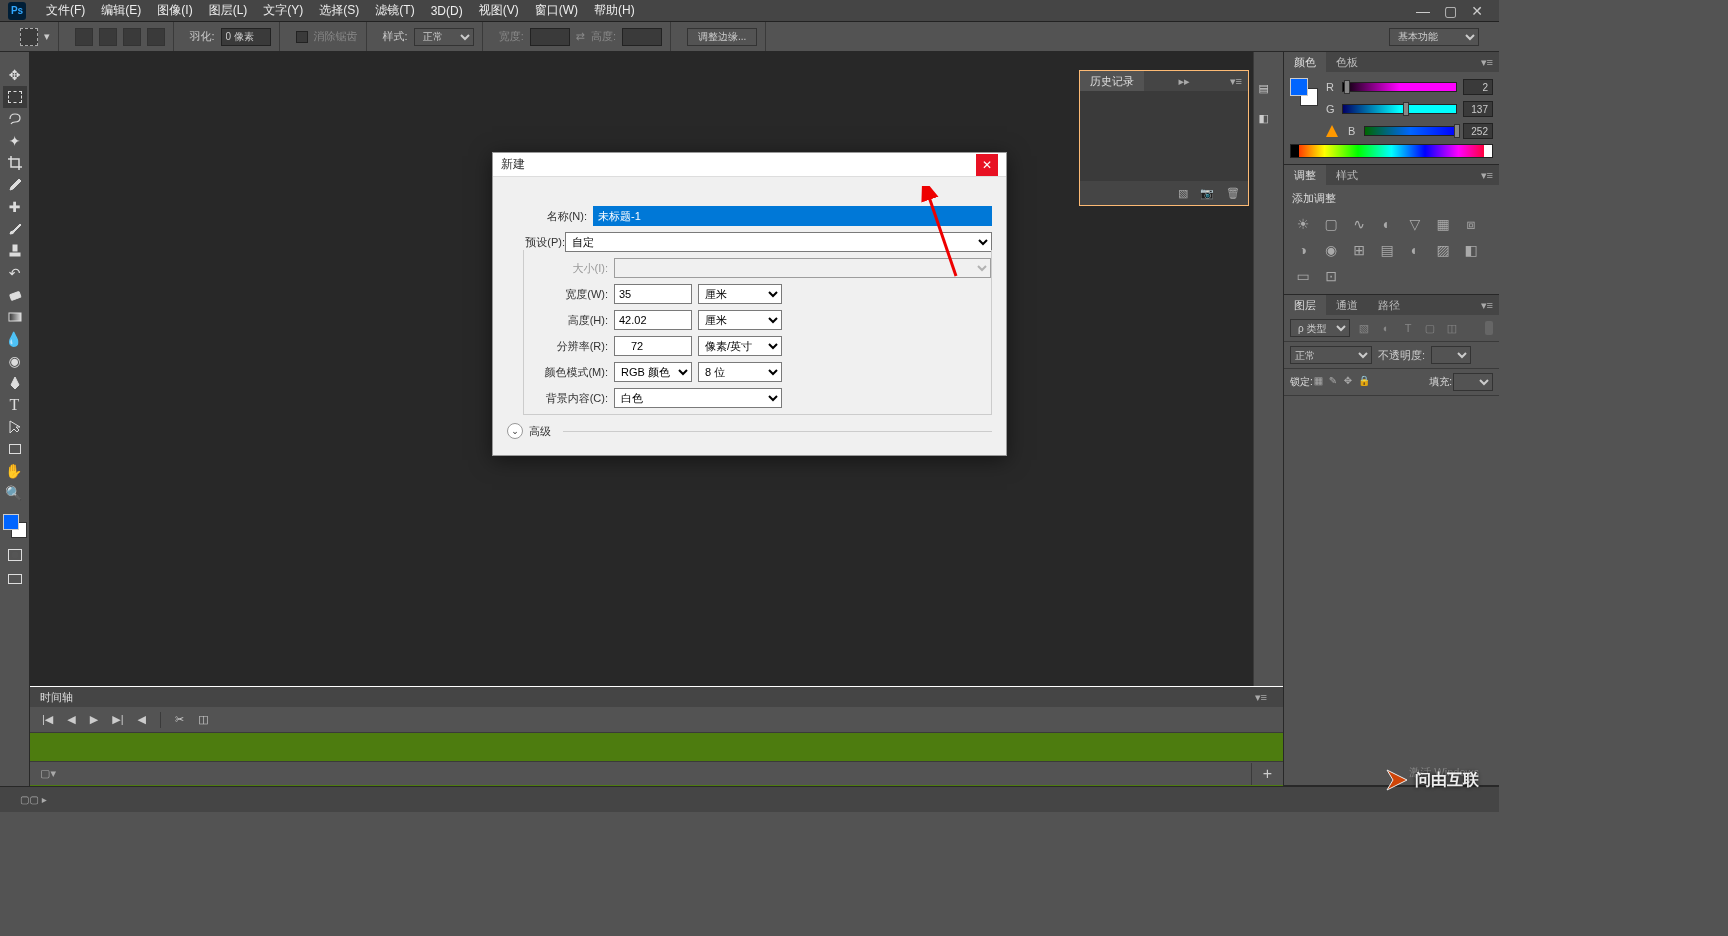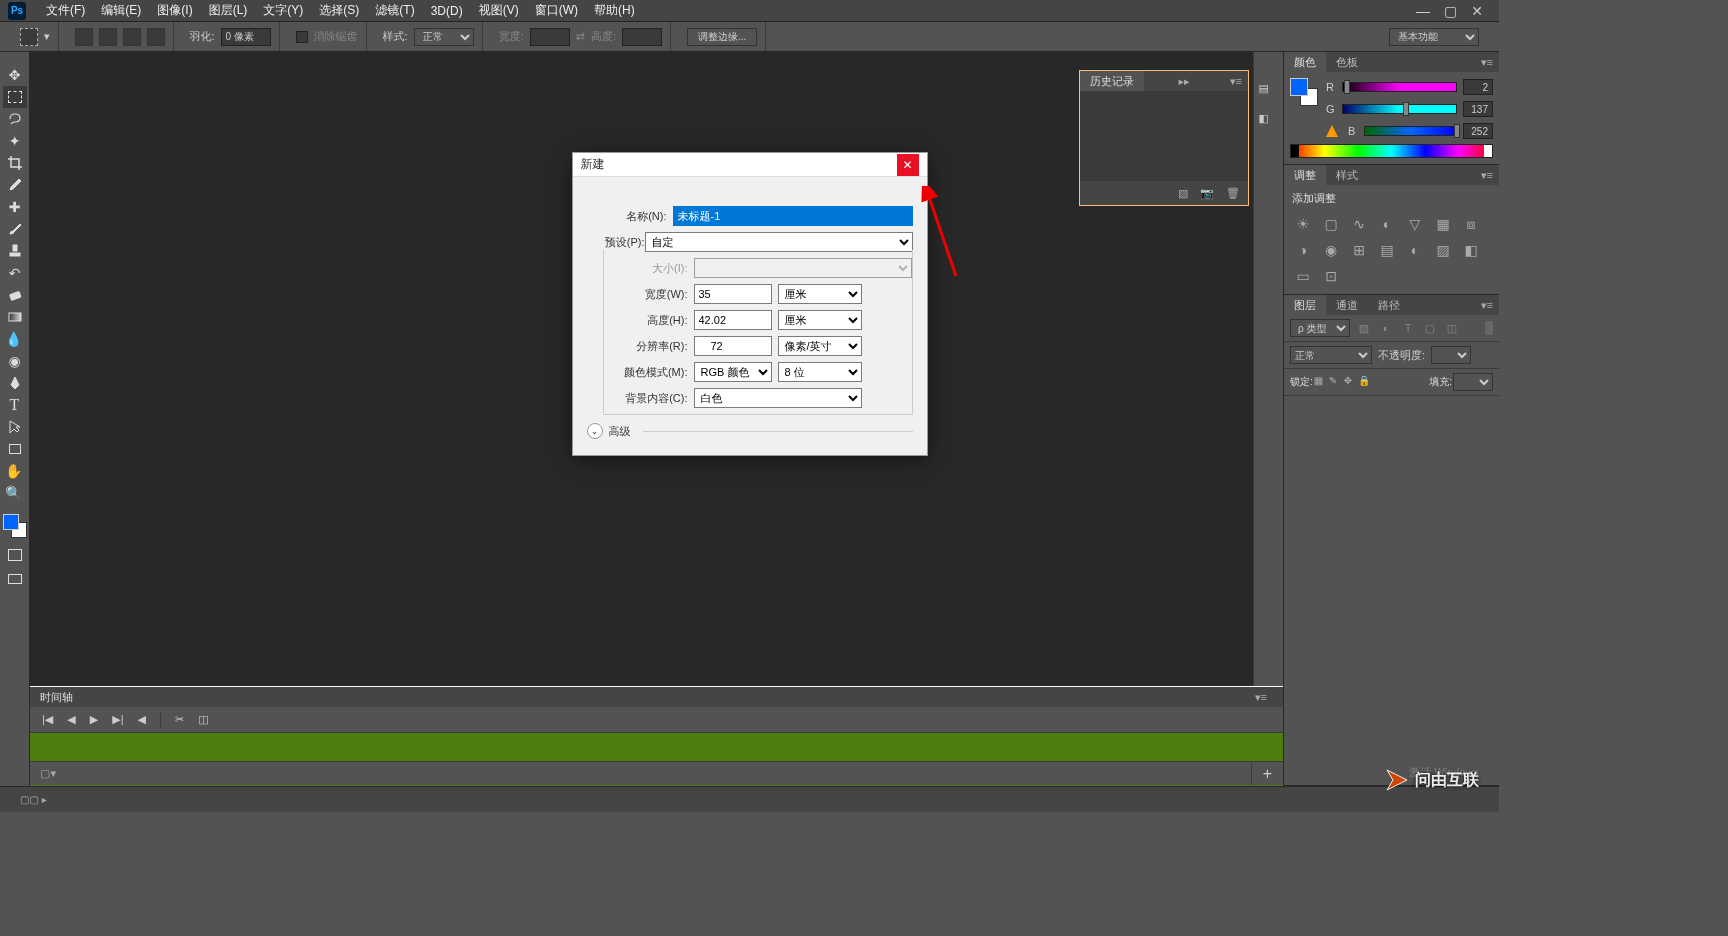--- a/index.html
+++ b/index.html
@@ -100,21 +100,21 @@
 .layers-lock { display: flex; align-items: center; gap: 1px; padding: 4px 6px; border-bottom: 1px solid #3a3a3a; font-size: 10px; }
 .lock-icon { width: 14px; height: 14px; color: #aaa; }
 .layers-list { min-height: 60px; }
 
 
 .statusbar { position: absolute; bottom: 0; left: 0; right: 0; height: 26px; background: #454545; display: flex; align-items: center; padding: 0 10px; border-top: 1px solid #282828; gap: 10px; }
 .status-item { color: #aaa; font-size: 10px; }
 
 
 .dialog-overlay { position: absolute; top: 0; left: 0; right: 0; bottom: 0; display: flex; align-items: flex-start; justify-content: center; padding-top: 152px; z-index: 100; }
-.dialog { width: 356px; background: #f0f0f0; border: 1px solid #999; box-shadow: 0 4px 20px rgba(0,0,0,0.5); }
+.dialog { width: 515px; background: #f0f0f0; border: 1px solid #999; box-shadow: 0 4px 20px rgba(0,0,0,0.5); }
 .dialog-title { background: #fff; height: 24px; display: flex; align-items: center; padding: 0 8px; color: #333; font-size: 12px; border-bottom: 1px solid #ddd; }
 .dialog-close { margin-left: auto; width: 22px; height: 22px; background: #e81123; color: #fff; display: flex; align-items: center; justify-content: center; cursor: pointer; font-size: 12px; }
 .dialog-body { padding: 10px 14px 16px; display: flex; gap: 12px; margin-top: 19px; }
 .dialog-form { flex: 1; }
 .form-row { display: flex; align-items: center; margin-bottom: 6px; gap: 6px; }
 .form-label { color: #333; font-size: 11px; text-align: right; width: 80px; }
 .form-label.wide { width: 80px; }
 .form-input { border: 1px solid #7a7a7a; background: #fff; height: 20px; padding: 0 4px; font-size: 11px; color: #000; }
 .form-input.name { flex: 1; background: #fff; }
 .form-input.name::selection { background: #0078d7; color: #fff; }

